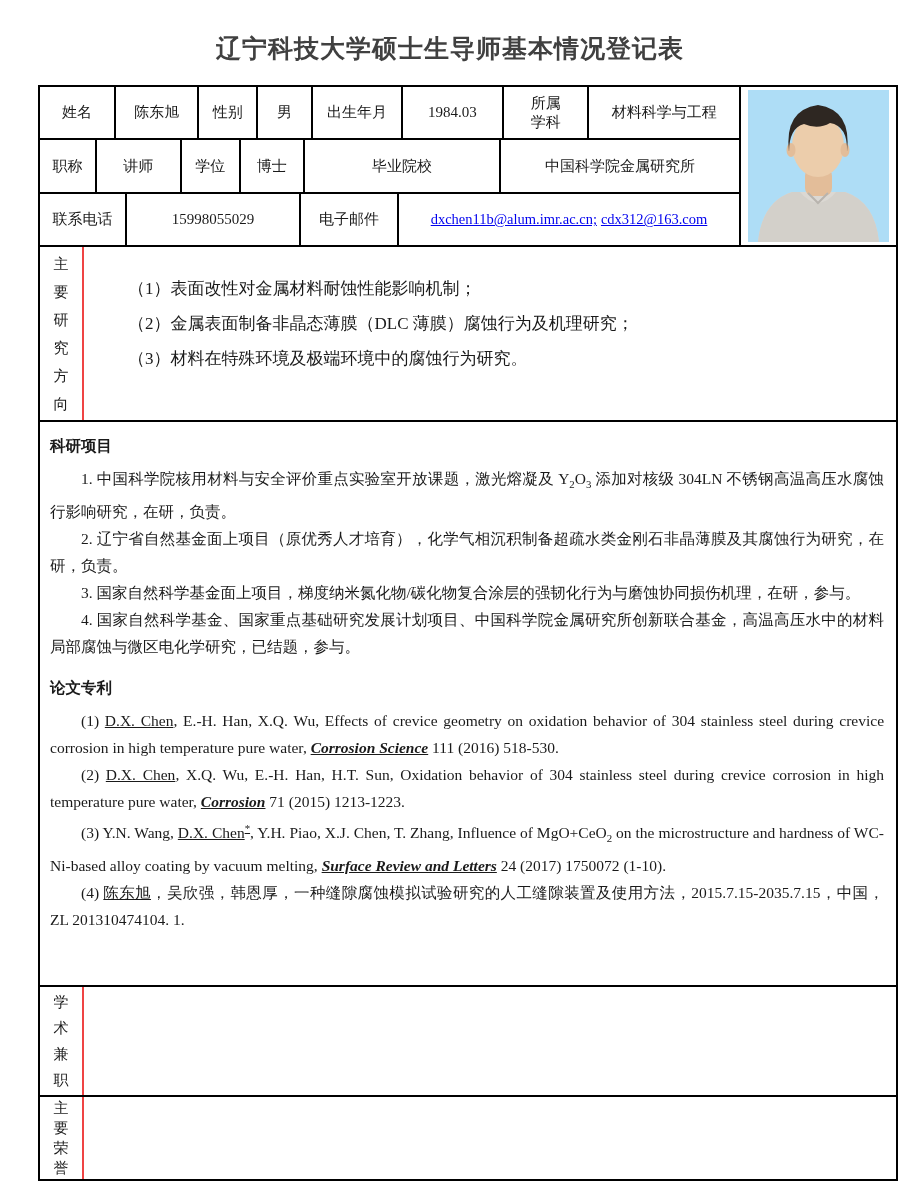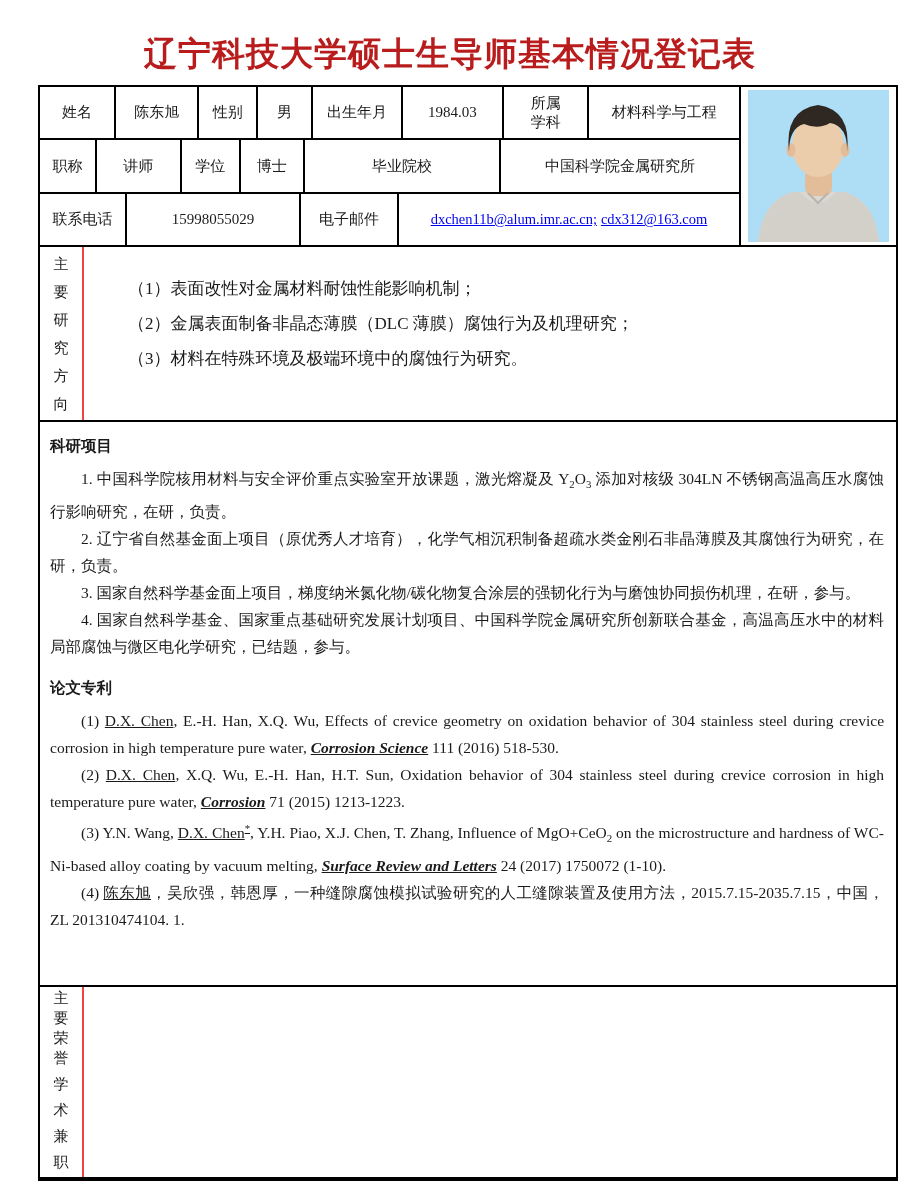--- a/index.html
+++ b/index.html
@@ -1,19 +1,19 @@
 <!DOCTYPE html>
 <html><head>
 <meta charset="utf-8">
 <style>
   * { margin:0; padding:0; box-sizing:border-box; }
   html,body { width:900px; height:1200px; background:#ffffff; font-family:"Liberation Serif", serif; color:#1a1a1a; }
   .page { position:relative; width:900px; height:1200px; background:#fff; overflow:hidden; }
   .title { position:absolute; top:32px; left:0; width:100%; text-align:center;
-           font-size:33px; font-weight:bold; letter-spacing:1px; color:#b91c1c;
+           font-size:25px; font-weight:bold; letter-spacing:1px; color:#404040;
            font-family:"Liberation Sans", sans-serif; }
   .form { position:absolute; left:38px; top:85px; width:860px; border:2px solid #000; background:#fff; }
 
   
   .hwrap { display:flex; }
   .hleft { width:701px; }
   .hrow { display:flex; }
   .c { border-right:2px solid #000; border-bottom:2px solid #000;
        display:flex; align-items:center; justify-content:center;
        text-align:center; font-size:15px; line-height:1.25; padding:2px; }
@@ -132,28 +132,28 @@
           <div class="papers-gap"></div>
           <div class="ach-heading">论文专利</div>
           <p class="item"><span class="seg-n">(1) </span><span class="seg-u">D.X. Chen</span><span class="seg-n">, E.-H. Han, X.Q. Wu, Effects of crevice geometry on oxidation behavior of 304 stainless steel during crevice corrosion in high temperature pure water, </span><span class="seg-bi">Corrosion Science</span><span class="seg-n"> 111 (2016) 518-530.</span></p>
           <p class="item"><span class="seg-n">(2) </span><span class="seg-u">D.X. Chen</span><span class="seg-n">, X.Q. Wu, E.-H. Han, H.T. Sun, Oxidation behavior of 304 stainless steel during crevice corrosion in high temperature pure water, </span><span class="seg-bi">Corrosion</span><span class="seg-n"> 71 (2015) 1213-1223.</span></p>
           <p class="item"><span class="seg-n">(3) Y.N. Wang, </span><span class="seg-u">D.X. Chen</span><span class="seg-usup">*</span><span class="seg-n">, Y.H. Piao, X.J. Chen, T. Zhang, Influence of MgO+CeO</span><span class="seg-sub">2</span><span class="seg-n"> on the microstructure and hardness of WC-Ni-based alloy coating by vacuum melting, </span><span class="seg-bi">Surface Review and Letters</span><span class="seg-n"> 24 (2017) 1750072 (1-10).</span></p>
           <p class="item"><span class="seg-n">(4) </span><span class="seg-u">陈东旭</span><span class="seg-n">，吴欣强，韩恩厚，一种缝隙腐蚀模拟试验研究的人工缝隙装置及使用方法，2015.7.15-2035.7.15，中国，ZL 201310474104. 1.</span></p>
         </div>
       </div>
     </div>
 
-    <div class="section last" style="height:82px">
-      <div class="sec-label lh20">
-        <span>主要荣誉</span>
+    <div class="section" style="height:110px">
+      <div class="sec-label lh26">
+        <span>学术兼职</span>
       </div>
       <div class="sec-content"></div>
     </div>
 
-    <div class="section" style="height:110px">
-      <div class="sec-label lh26">
-        <span>学术兼职</span>
+    <div class="section last" style="height:82px">
+      <div class="sec-label lh20">
+        <span>主要荣誉</span>
       </div>
       <div class="sec-content"></div>
     </div>
 
   </div>
 </div>
 
 </body></html>

